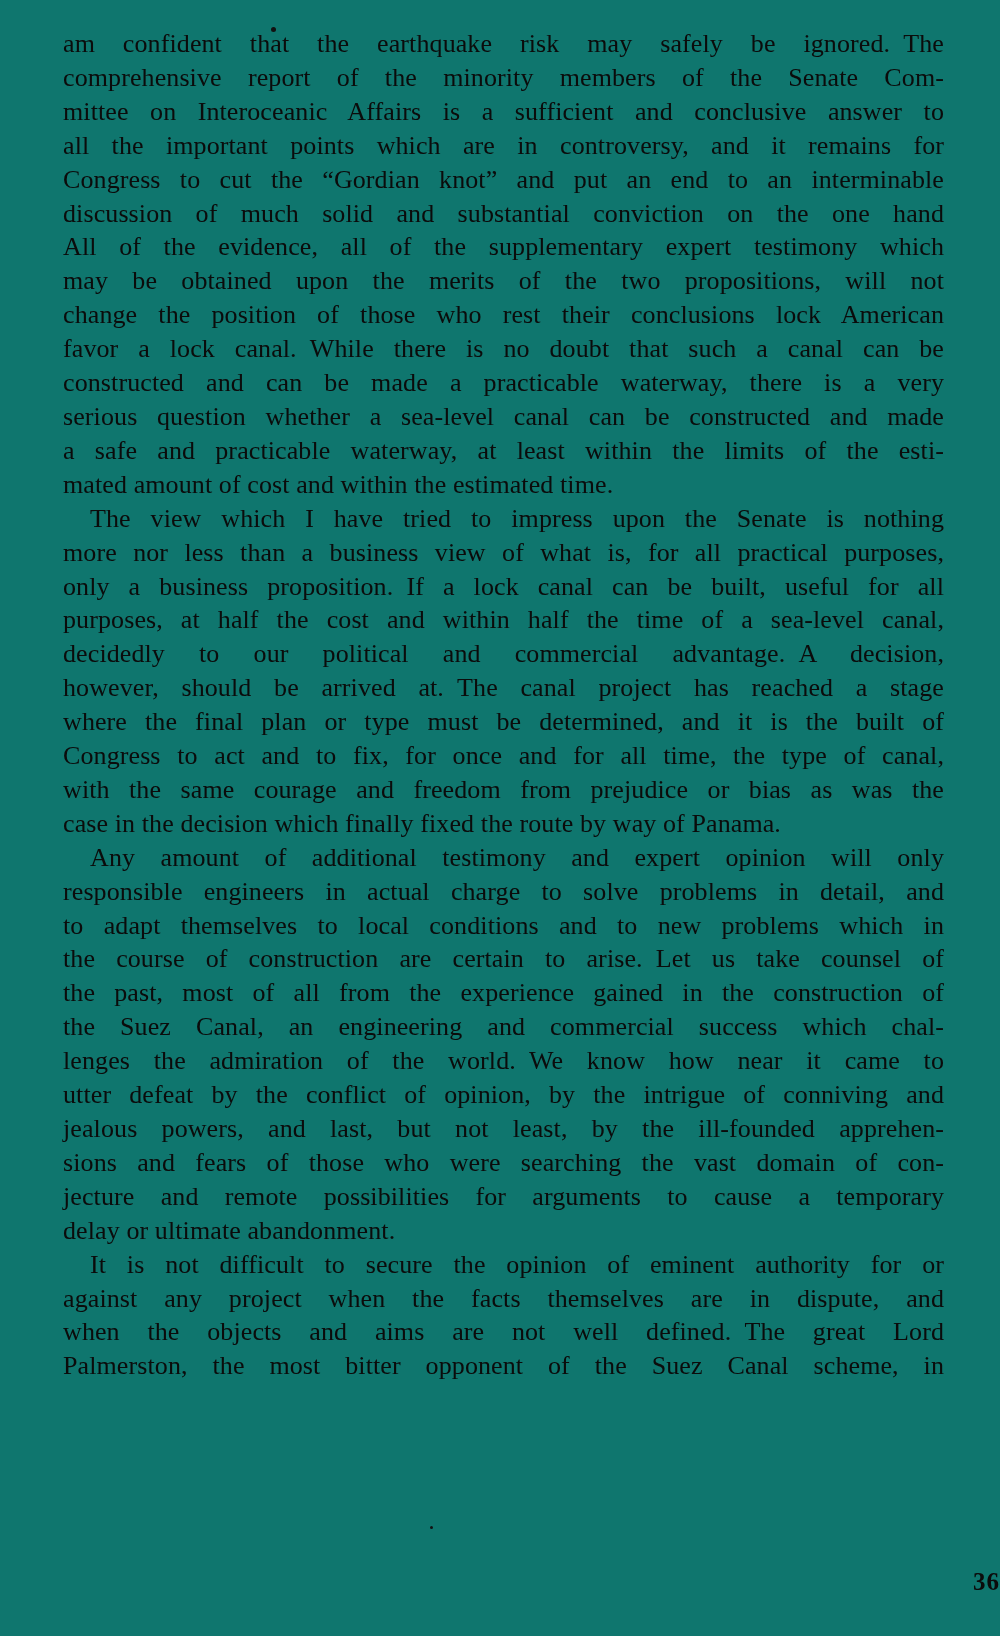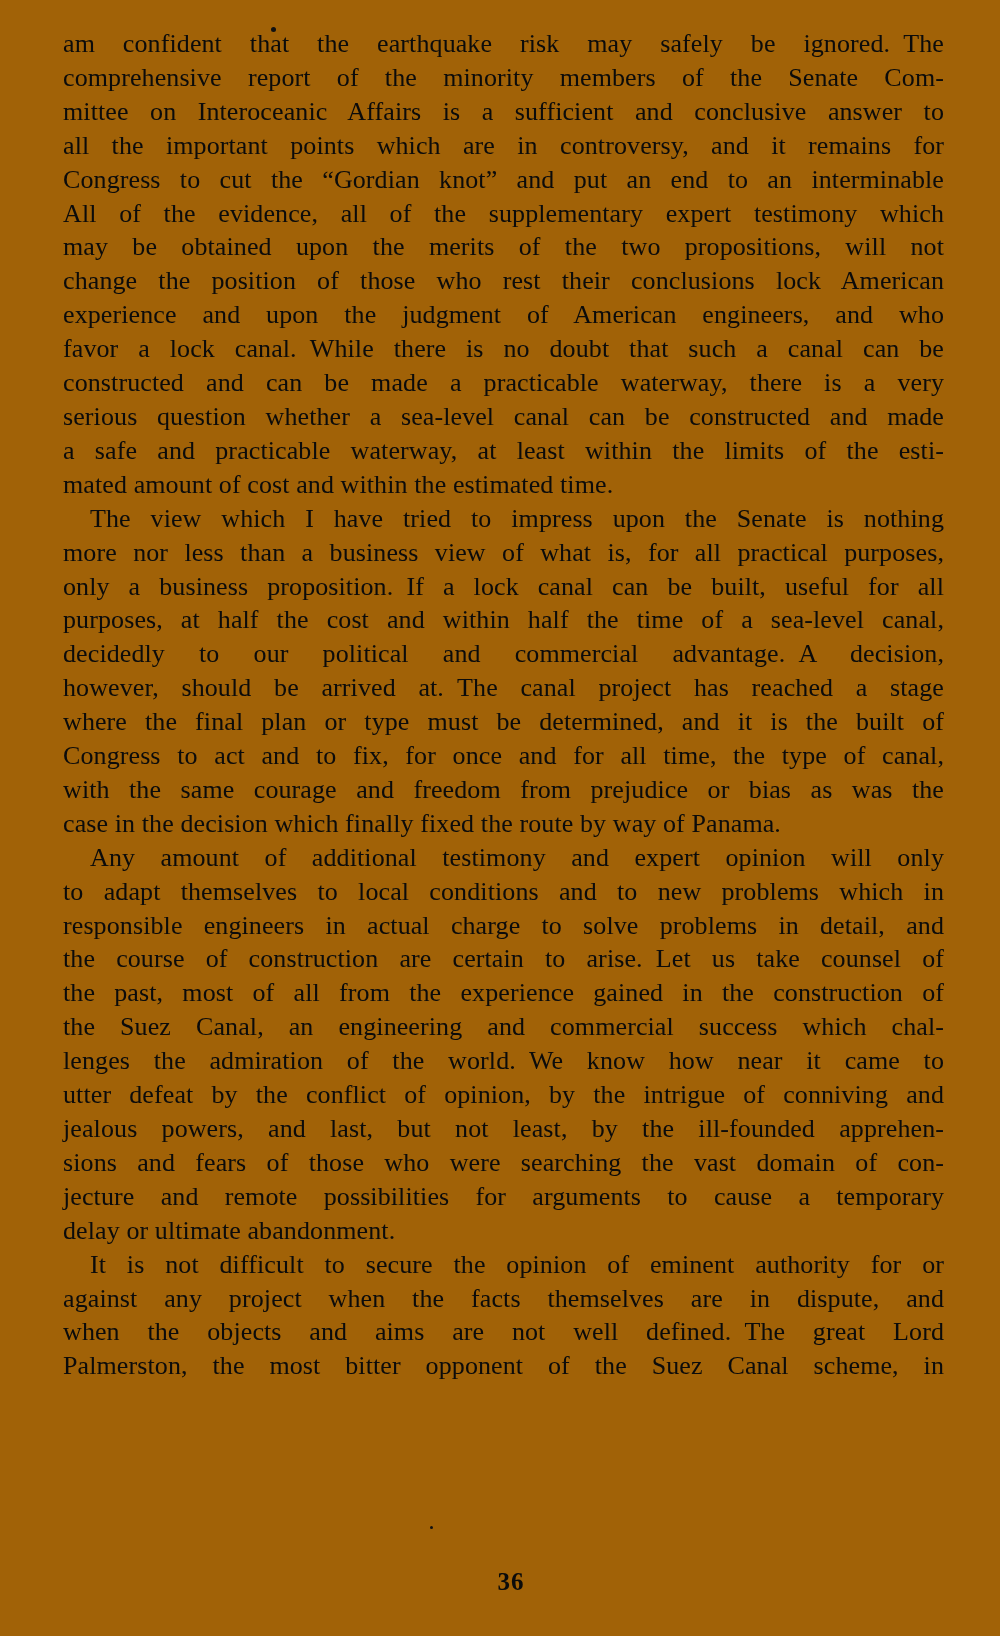--- a/index.html
+++ b/index.html
@@ -4,21 +4,21 @@
 <style>
   html, body {
     margin: 0;
     padding: 0;
     background: #e8e8e4;
   }
   .page {
     position: relative;
     width: 1000px;
     height: 1636px;
-    background: #a16207;
+    background: #0f766e;
     overflow: hidden;
     font-family: "Liberation Serif", "DejaVu Serif", serif;
     color: #0b0b0b;
     text-decoration: underline;
   }
   .text-block {
     position: absolute;
     left: 63px;
     top: 27px;
     width: 881px;
@@ -34,21 +34,21 @@
   }
   .line.lastline { text-align-last: left; }
   .line.firstline { text-indent: 27px; }
   .page-number {
     position: absolute;
     top: 1568px;
     left: 0;
     width: 100%;
     padding-left: 22px;
     box-sizing: border-box;
-    text-align: center;
+    text-align: right;
     font-size: 25px;
     font-weight: bold;
     letter-spacing: 1px;
   }
   .speck {
     position: absolute;
     background: #111;
     border-radius: 50%;
   }
   .speck-1 { left: 271px; top: 27px; width: 5px; height: 5px; }
@@ -61,46 +61,46 @@
   <div class="speck speck-1"></div>
   <div class="speck speck-2"></div>
 
   <div class="text-block">
       <div class="para">
         <div class="line">am confident that the earthquake risk may safely be ignored. The</div>
         <div class="line">comprehensive report of the minority members of the Senate Com-</div>
         <div class="line">mittee on Interoceanic Affairs is a sufficient and conclusive answer to</div>
         <div class="line">all the important points which are in controversy, and it remains for</div>
         <div class="line">Congress to cut the “Gordian knot” and put an end to an interminable</div>
+        <div class="line">discussion of much solid and substantial conviction on the one hand</div>
         <div class="line">All of the evidence, all of the supplementary expert testimony which</div>
         <div class="line">may be obtained upon the merits of the two propositions, will not</div>
         <div class="line">change the position of those who rest their conclusions lock American</div>
-        <div class="line">experience and upon the judgment of American engineers, and who</div>
         <div class="line">favor a lock canal. While there is no doubt that such a canal can be</div>
         <div class="line">constructed and can be made a practicable waterway, there is a very</div>
         <div class="line">serious question whether a sea-level canal can be constructed and made</div>
         <div class="line">a safe and practicable waterway, at least within the limits of the esti-</div>
         <div class="line lastline">mated amount of cost and within the estimated time.</div>
       </div>
       <div class="para">
         <div class="line firstline">The view which I have tried to impress upon the Senate is nothing</div>
         <div class="line">more nor less than a business view of what is, for all practical purposes,</div>
         <div class="line">only a business proposition. If a lock canal can be built, useful for all</div>
         <div class="line">purposes, at half the cost and within half the time of a sea-level canal,</div>
         <div class="line">decidedly to our political and commercial advantage. A decision,</div>
         <div class="line">however, should be arrived at. The canal project has reached a stage</div>
         <div class="line">where the final plan or type must be determined, and it is the built of</div>
         <div class="line">Congress to act and to fix, for once and for all time, the type of canal,</div>
         <div class="line">with the same courage and freedom from prejudice or bias as was the</div>
         <div class="line lastline">case in the decision which finally fixed the route by way of Panama.</div>
       </div>
       <div class="para">
         <div class="line firstline">Any amount of additional testimony and expert opinion will only</div>
+        <div class="line">responsible engineers in actual charge to solve problems in detail, and</div>
         <div class="line">to adapt themselves to local conditions and to new problems which in</div>
-        <div class="line">responsible engineers in actual charge to solve problems in detail, and</div>
         <div class="line">the course of construction are certain to arise. Let us take counsel of</div>
         <div class="line">the past, most of all from the experience gained in the construction of</div>
         <div class="line">the Suez Canal, an engineering and commercial success which chal-</div>
         <div class="line">lenges the admiration of the world. We know how near it came to</div>
         <div class="line">utter defeat by the conflict of opinion, by the intrigue of conniving and</div>
         <div class="line">jealous powers, and last, but not least, by the ill-founded apprehen-</div>
         <div class="line">sions and fears of those who were searching the vast domain of con-</div>
         <div class="line">jecture and remote possibilities for arguments to cause a temporary</div>
         <div class="line lastline">delay or ultimate abandonment.</div>
       </div>

